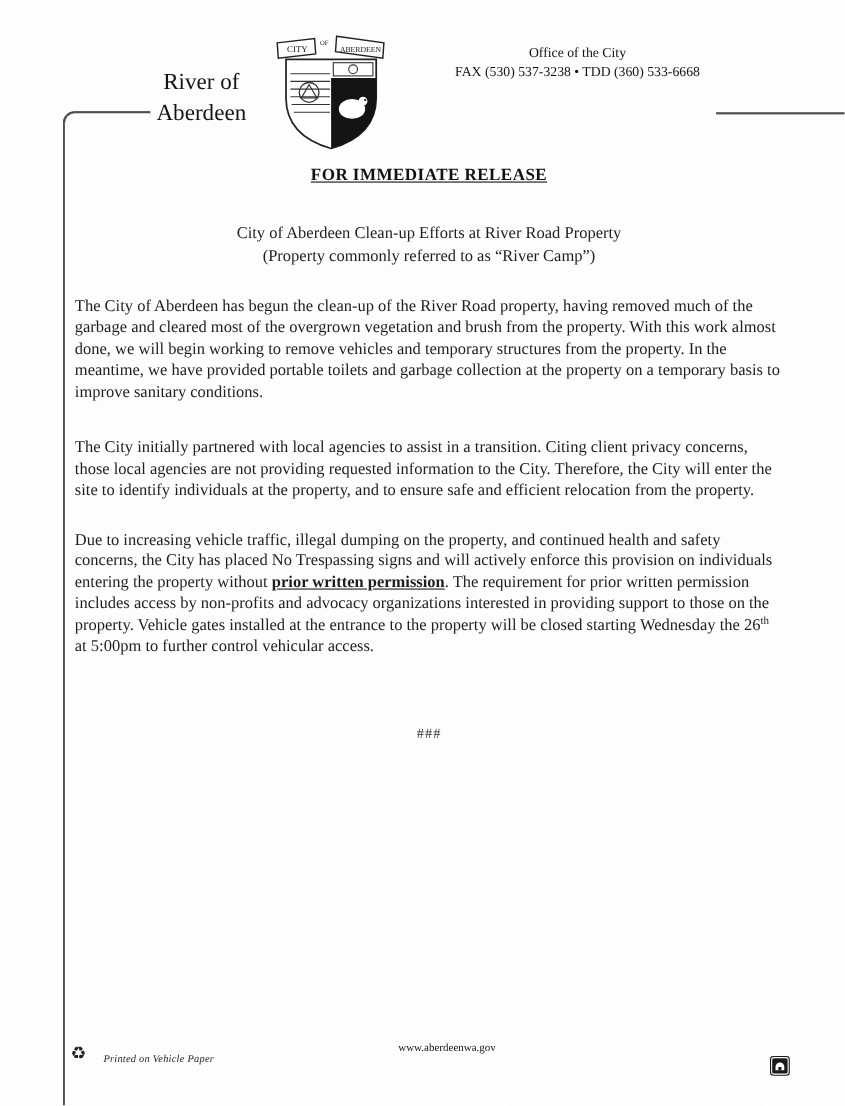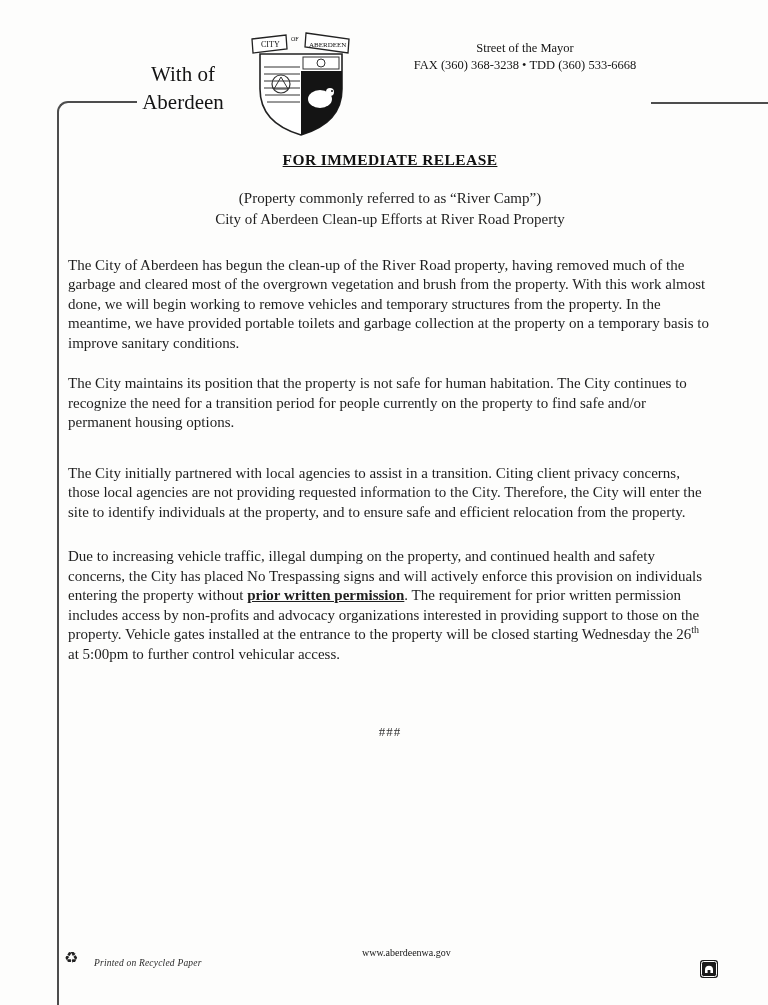--- a/index.html
+++ b/index.html
@@ -30,21 +30,21 @@
   .office{
     position:absolute;left:372px;top:40px;width:306px;
     text-align:center;font-size:12.5px;line-height:16.5px;color:#141414;
   }
   .content{
     position:absolute;left:68px;top:150px;width:644px;
     font-size:15px;line-height:19.5px;
   }
   .heading{
     text-align:center;font-weight:bold;text-decoration:underline;
-    font-size:15.5px;letter-spacing:.4px;margin-bottom:18px;color:#111;
+    font-size:15.5px;letter-spacing:.4px;margin-bottom:32px;color:#111;
   }
   .title{ text-align:center;line-height:21px;margin-bottom:26px; }
   .content p{margin:0 0 21px 0;}
   .content p.p3{margin-bottom:25px;margin-top:31px;}
   .content p.p4{margin-bottom:24px;}
   .em{font-weight:bold;text-decoration:underline;}
   sup.ord{font-size:10px;vertical-align:super;line-height:0;}
   .endmark{text-align:center;margin-top:58px;font-size:13px;color:#333;letter-spacing:1px;}
   .recycle{
     position:absolute;left:64px;top:948px;font-size:16px;color:#222;
@@ -66,21 +66,21 @@
 </style>
 </head>
 <body>
 
 <div class="page">
 
   <div class="border-corner"></div>
   <div class="hline-right"></div>
 
   <div class="org">
-    <div>With of</div>
+    <div>River of</div>
     <div>Aberdeen</div>
   </div>
 
   <svg class="seal" viewBox="0 0 106 112" aria-hidden="true">
 
     <path d="M4 12 L38 8 L39 22 L5 26 Z" fill="#fff" stroke="#222" stroke-width="1.3"></path>
     <path d="M58 6 L101 12 L100 26 L57 20 Z" fill="#fff" stroke="#222" stroke-width="1.3"></path>
     <text x="13" y="20" font-size="8">CITY</text>
     <text x="43" y="14" font-size="6">OF</text>
     <text x="61" y="20" font-size="7">ABERDEEN</text>
@@ -98,44 +98,43 @@
     <rect x="55" y="30" width="36" height="12" fill="none" stroke="#333" stroke-width="1"></rect>
     <circle cx="73" cy="36" r="4" fill="none" stroke="#333" stroke-width="1"></circle>
 
     <path d="M53 44 H94 V62 Q94 96 53 108 Z" fill="#141414"></path>
     <ellipse cx="72" cy="72" rx="12" ry="9" fill="#fff"></ellipse>
     <circle cx="82" cy="65" r="4" fill="#fff"></circle>
     <circle cx="84" cy="64" r="1" fill="#141414"></circle>
   </svg>
 
   <div class="office">
-    <div>Street of the Mayor</div>
-    <div>FAX (360) 368-3238 • TDD (360) 533-6668</div>
+    <div>Office of the City</div>
+    <div>FAX (530) 537-3238 • TDD (360) 533-6668</div>
   </div>
 
   <div class="content">
     <div class="heading">FOR IMMEDIATE RELEASE</div>
 
     <div class="title">
+      <div>City of Aberdeen Clean-up Efforts at River Road Property</div>
       <div>(Property commonly referred to as “River Camp”)</div>
-      <div>City of Aberdeen Clean-up Efforts at River Road Property</div>
     </div>
 
     <p>The City of Aberdeen has begun the clean-up of the River Road property, having removed much of the garbage and cleared most of the overgrown vegetation and brush from the property. With this work almost done, we will begin working to remove vehicles and temporary structures from the property. In the meantime, we have provided portable toilets and garbage collection at the property on a temporary basis to improve sanitary conditions.</p>
-    <p>The City maintains its position that the property is not safe for human habitation.  The City continues to recognize the need for a transition period for people currently on the property to find safe and/or permanent housing options.</p>
     <p class="p3">The City initially partnered with local agencies to assist in a transition.  Citing client privacy concerns, those local agencies are not providing requested information to the City.  Therefore, the City will enter the site to identify individuals at the property, and to ensure safe and efficient relocation from the property.</p>
 
     <p class="p4"><span>Due to increasing vehicle traffic, illegal dumping on the property, and continued health and safety concerns, the City has placed No Trespassing signs and will actively enforce this provision on individuals entering the property without </span><span class="em">prior written permission</span><span>. The requirement for prior written permission includes access by non-profits and advocacy organizations interested in providing support to those on the property. Vehicle gates installed at the entrance to the property will be closed starting Wednesday the 26</span><sup class="ord">th</sup><span> at 5:00pm to further control vehicular access.</span></p>
 
 
     <div class="endmark">###</div>
   </div>
 
   <div class="recycle">♻</div>
-  <div class="recycled-note">Printed on Recycled Paper</div>
+  <div class="recycled-note">Printed on Vehicle Paper</div>
   <div class="website">www.aberdeenwa.gov</div>
 
   <div class="badge">
     <svg viewBox="0 0 18 18" aria-hidden="true">
       <rect x="1.5" y="1.5" width="15" height="15" rx="2" fill="none" stroke="#fff" stroke-width="1"></rect>
       <path d="M5 13 v-3.2 a4 4 0 0 1 8 0 V13 Z" fill="#fff"></path>
       <rect x="7.6" y="10" width="2.8" height="3" fill="#1b1b1b"></rect>
     </svg>
   </div>
 

